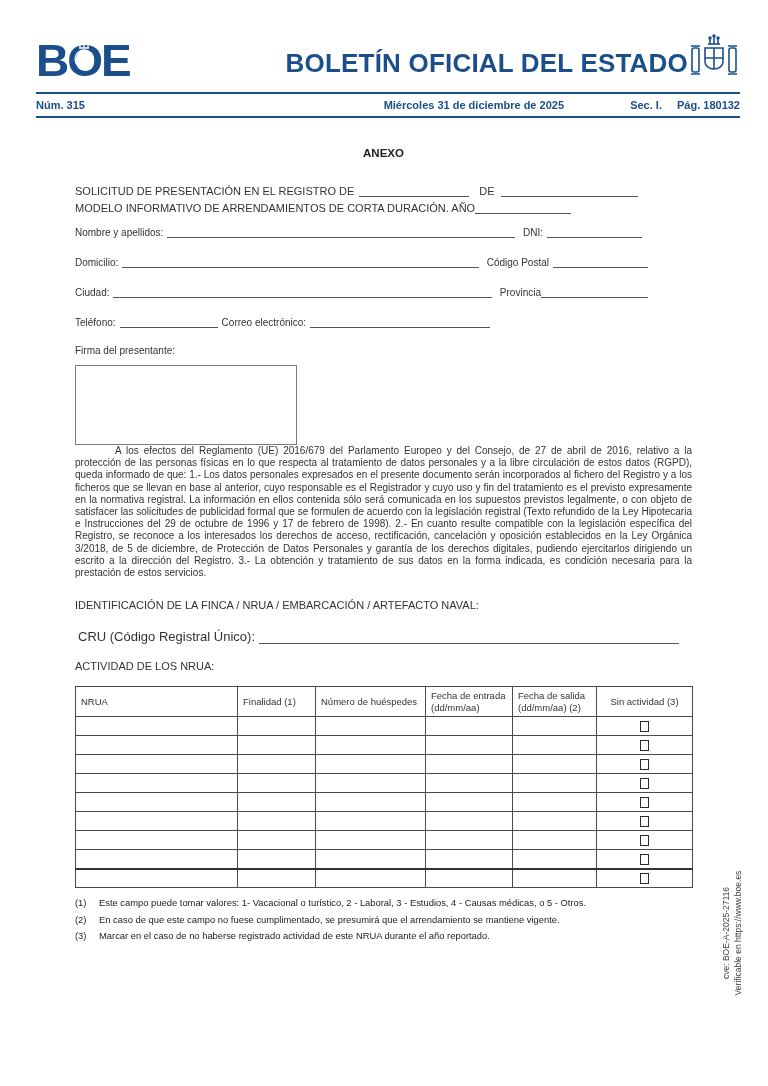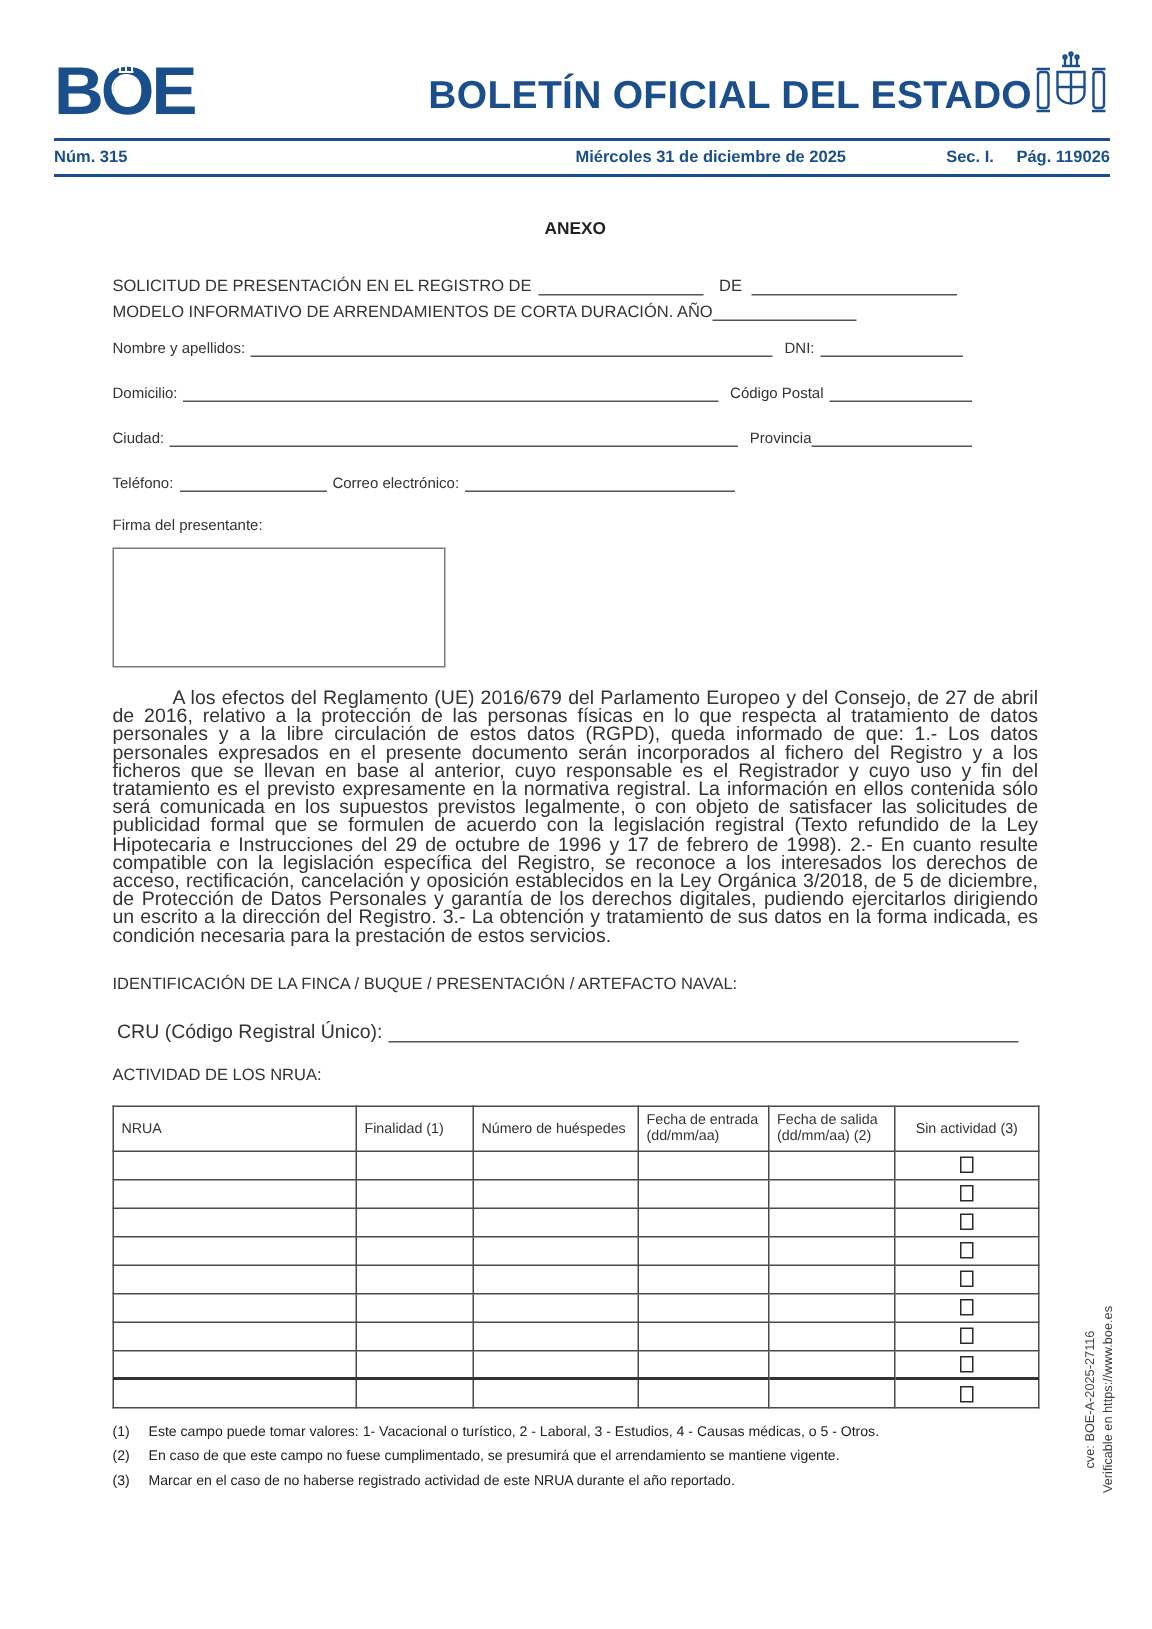--- a/index.html
+++ b/index.html
@@ -33,21 +33,21 @@
   .u { display: inline-block; border-bottom: 1px solid var(--line); height: 4px; }
   .grow { flex: 1 1 auto; }
 
   .field-row { display: flex; align-items: flex-end; font-size: 10px; color: #333; margin-top: 18px; height: 12px; }
   .field-row .lbl { white-space: nowrap; margin-right: 4px; }
   .field-row .lbl2 { white-space: nowrap; margin: 0 4px 0 8px; }
 
   .sig-label { margin-top: 17px; font-size: 10px; color: #333; }
   .sig-box { margin-top: 9px; width: 222px; height: 80px; border: 1px solid #7a7a7a; background: #fff; }
 
-  .legal { margin-top: 14px; font-size: 13px; line-height: 12.2px; color: #333; text-align: justify; text-indent: 40px; }
+  .legal { font-size: 10px; line-height: 12.2px; color: #333; text-align: justify; text-indent: 40px; }
 
   .cru-row { display: flex; align-items: flex-end; font-size: 13px; color: #333; margin-top: 20px; height: 13px; }
   .cru-row .lbl { white-space: nowrap; margin-right: 4px; padding-left: 3px; }
 
   
   table.nrua { margin-top: 14px; width: 617px; border-collapse: collapse; table-layout: fixed; border: 1.5px solid #333; }
   table.nrua th, table.nrua td { border: 1px solid #4a4a4a; font-weight: normal; font-size: 9.5px; color: #333; text-align: left; vertical-align: middle; padding: 2px 5px; }
   table.nrua th { height: 30px; line-height: 11.5px; }
   table.nrua th.center { text-align: center; }
   table.nrua td { height: 19px; }
@@ -94,21 +94,21 @@
       </g>
     </svg>
   </div>
 
   <div class="rule"></div>
   <div class="subheader">
     <span class="left">Núm. 315</span>
     <span class="center">Miércoles 31 de diciembre de 2025</span>
     <span class="right">
       <span>Sec. I.</span>
-      <span class="pg">Pág. 119026</span>
+      <span class="pg">Pág. 180132</span>
     </span>
   </div>
   <div class="rule"></div>
 
   <div class="content">
 
     <div class="annex-title">ANEXO</div>
 
     <div class="caps-line" style="height:14px;">
       <span class="lbl">SOLICITUD DE PRESENTACIÓN EN EL REGISTRO DE</span>
@@ -149,21 +149,21 @@
       <span class="u" style="width:98px;"></span>
       <span class="lbl2" style="margin-left:4px;">Correo electrónico:</span>
       <span class="u" style="width:180px;"></span>
     </div>
 
     <div class="sig-label">Firma del presentante:</div>
     <div class="sig-box"></div>
 
     <p class="legal">A los efectos del Reglamento (UE) 2016/679 del Parlamento Europeo y del Consejo, de 27 de abril de 2016, relativo a la protección de las personas físicas en lo que respecta al tratamiento de datos personales y a la libre circulación de estos datos (RGPD), queda informado de que: 1.- Los datos personales expresados en el presente documento serán incorporados al fichero del Registro y a los ficheros que se llevan en base al anterior, cuyo responsable es el Registrador y cuyo uso y fin del tratamiento es el previsto expresamente en la normativa registral. La información en ellos contenida sólo será comunicada en los supuestos previstos legalmente, o con objeto de satisfacer las solicitudes de publicidad formal que se formulen de acuerdo con la legislación registral (Texto refundido de la Ley Hipotecaria e Instrucciones del 29 de octubre de 1996 y 17 de febrero de 1998). 2.- En cuanto resulte compatible con la legislación específica del Registro, se reconoce a los interesados los derechos de acceso, rectificación, cancelación y oposición establecidos en la  Ley Orgánica 3/2018, de 5 de diciembre, de Protección de Datos Personales y garantía de los derechos digitales, pudiendo ejercitarlos dirigiendo un escrito a la dirección del Registro. 3.- La obtención y tratamiento de sus datos en la forma indicada, es condición necesaria para la prestación de estos servicios.</p>
 
-    <div class="section-title" style="margin-top:20px;">IDENTIFICACIÓN DE LA FINCA / BUQUE / PRESENTACIÓN / ARTEFACTO NAVAL:</div>
+    <div class="section-title" style="margin-top:20px;">IDENTIFICACIÓN DE LA FINCA / NRUA / EMBARCACIÓN / ARTEFACTO NAVAL:</div>
 
     <div class="cru-row">
       <span class="lbl">CRU (Código Registral Único):</span>
       <span class="u" style="width:420px;"></span>
     </div>
 
     <div class="section-title" style="margin-top:16px;">ACTIVIDAD DE LOS NRUA:</div>
 
     <table class="nrua">
       <colgroup>

